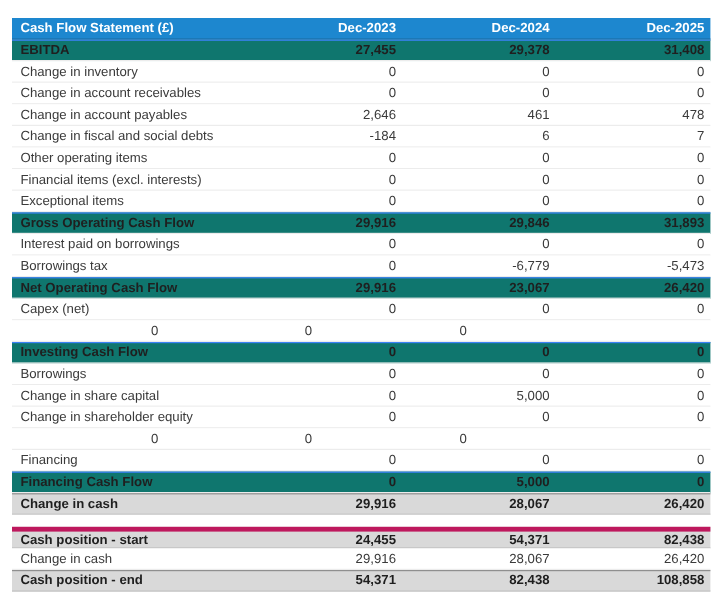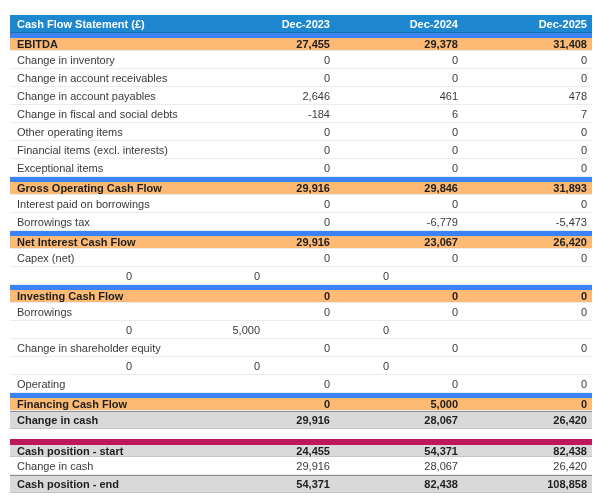--- a/index.html
+++ b/index.html
@@ -34,24 +34,24 @@
     border-bottom: 1px solid #ececec;
     box-sizing: border-box;
   }
   .row.header {
     background: var(--header-bg, #1d87cf);
     color: #ffffff;
     font-weight: bold;
     border-bottom: 1px solid #1b6fa8;
   }
   .row.subtotal {
-    background: #fdba74;
+    background: #0f766e;
     font-weight: bold;
     color: #1f1f1f;
-    border-top: 5px solid #3b82f6;
+    border-top: 1px solid #3b82f6;
   }
   .row.total {
     background: #d9d9d9;
     font-weight: bold;
     color: #1f1f1f;
     border-top: 1px solid #8f8f8f;
     border-bottom: 1px solid #c4c4c4;
   }
   .cell { box-sizing: border-box; }
   .cell.label {
@@ -65,21 +65,21 @@
     width: 128px;
     padding-right: 6px;
     text-align: right;
     white-space: nowrap;
   }
   .cell.num:last-child { padding-right: 5px; }
   .section-gap {
     height: 10px;
     background: #ffffff;
   }
-  .summary .row:first-child { border-top: 6px solid #be185d; }
+  .summary .row:first-child { border-top: 4px solid #be185d; }
 </style>
 </head>
 <body>
 
 <div class="page">
   <div class="table-wrap">
 
     <div class="row header" style="background: rgb(29, 135, 207);">
       <div class="cell label">Cash Flow Statement (£)</div>
       <div class="cell num">Dec-2023</div>
@@ -148,21 +148,21 @@
           <div class="cell num">0</div>
           <div class="cell num">0</div>
         </div>
         <div class="row">
           <div class="cell label">Borrowings tax</div>
           <div class="cell num">0</div>
           <div class="cell num">-6,779</div>
           <div class="cell num">-5,473</div>
         </div>
         <div class="row subtotal">
-          <div class="cell label">Net Interest Cash Flow</div>
+          <div class="cell label">Net Operating Cash Flow</div>
           <div class="cell num">29,916</div>
           <div class="cell num">23,067</div>
           <div class="cell num">26,420</div>
         </div>
         <div class="row">
           <div class="cell label">Capex (net)</div>
           <div class="cell num">0</div>
           <div class="cell num">0</div>
           <div class="cell num">0</div>
         </div>
@@ -177,37 +177,38 @@
           <div class="cell num">0</div>
           <div class="cell num">0</div>
         </div>
         <div class="row">
           <div class="cell label">Borrowings</div>
           <div class="cell num">0</div>
           <div class="cell num">0</div>
           <div class="cell num">0</div>
         </div>
         <div class="row">
+          <div class="cell label">Change in share capital</div>
           <div class="cell num">0</div>
           <div class="cell num">5,000</div>
           <div class="cell num">0</div>
         </div>
         <div class="row">
           <div class="cell label">Change in shareholder equity</div>
           <div class="cell num">0</div>
           <div class="cell num">0</div>
           <div class="cell num">0</div>
         </div>
         <div class="row">
           <div class="cell num">0</div>
           <div class="cell num">0</div>
           <div class="cell num">0</div>
         </div>
         <div class="row">
-          <div class="cell label">Operating</div>
+          <div class="cell label">Financing</div>
           <div class="cell num">0</div>
           <div class="cell num">0</div>
           <div class="cell num">0</div>
         </div>
         <div class="row subtotal">
           <div class="cell label">Financing Cash Flow</div>
           <div class="cell num">0</div>
           <div class="cell num">5,000</div>
           <div class="cell num">0</div>
         </div>

